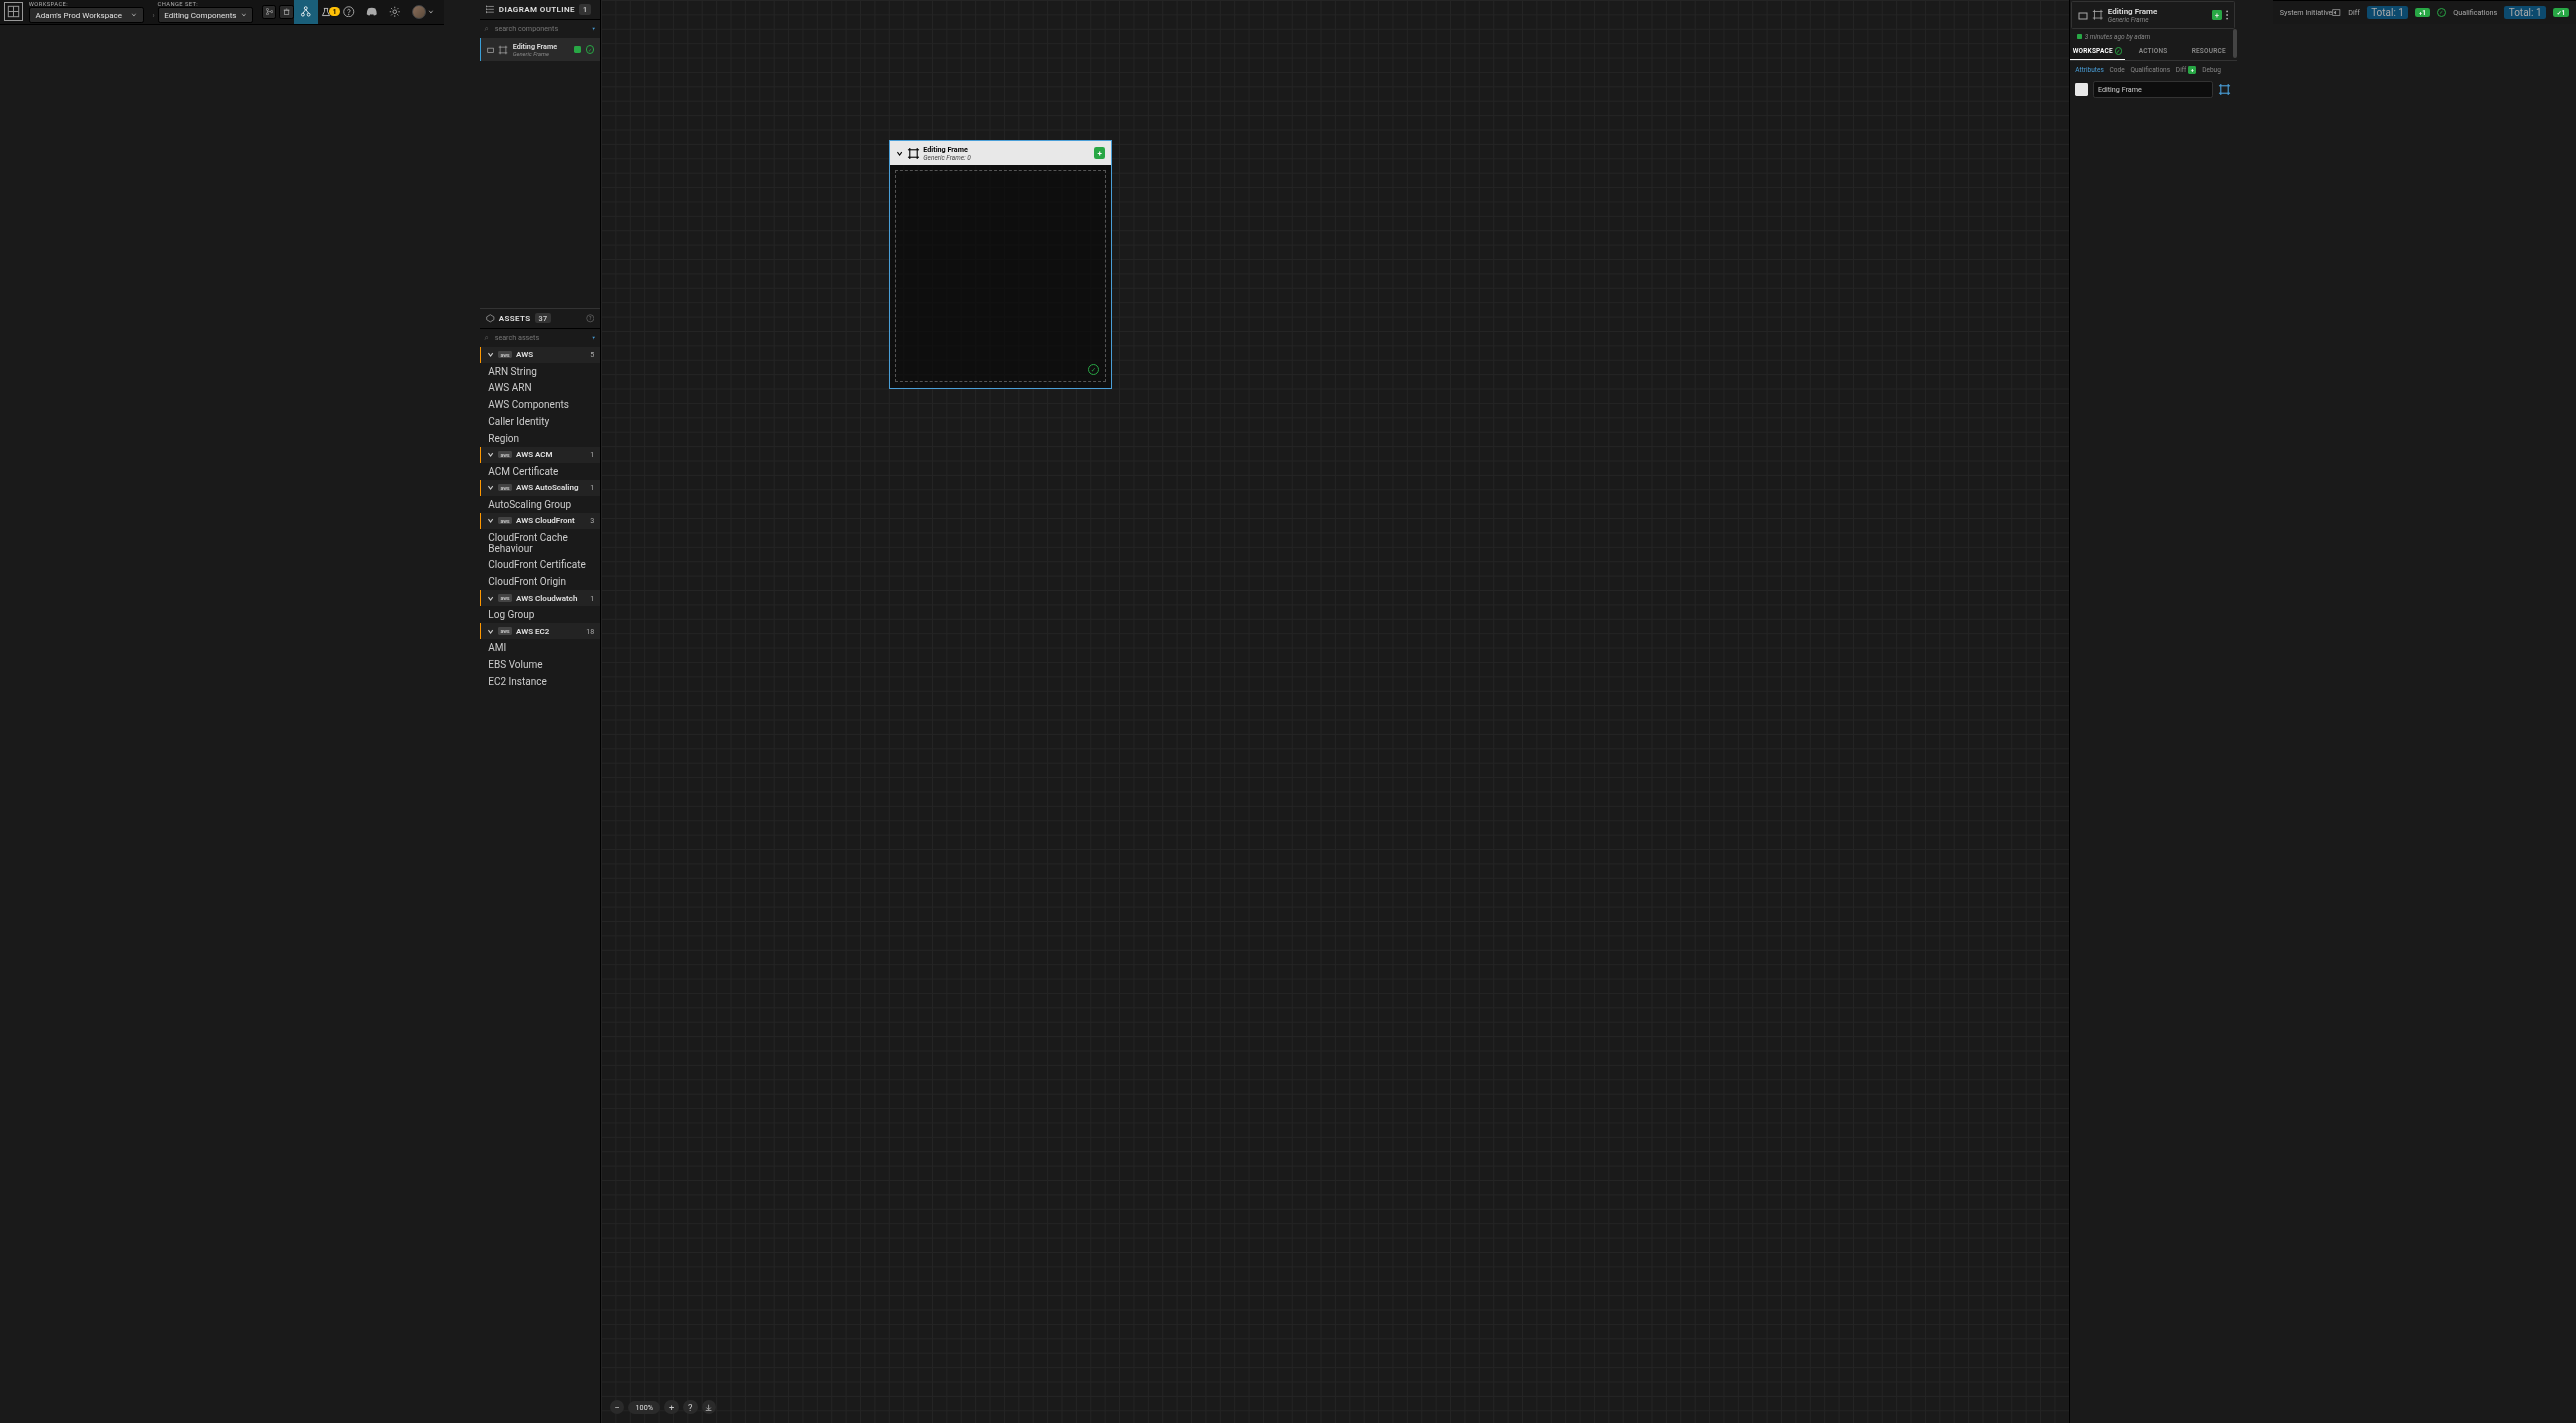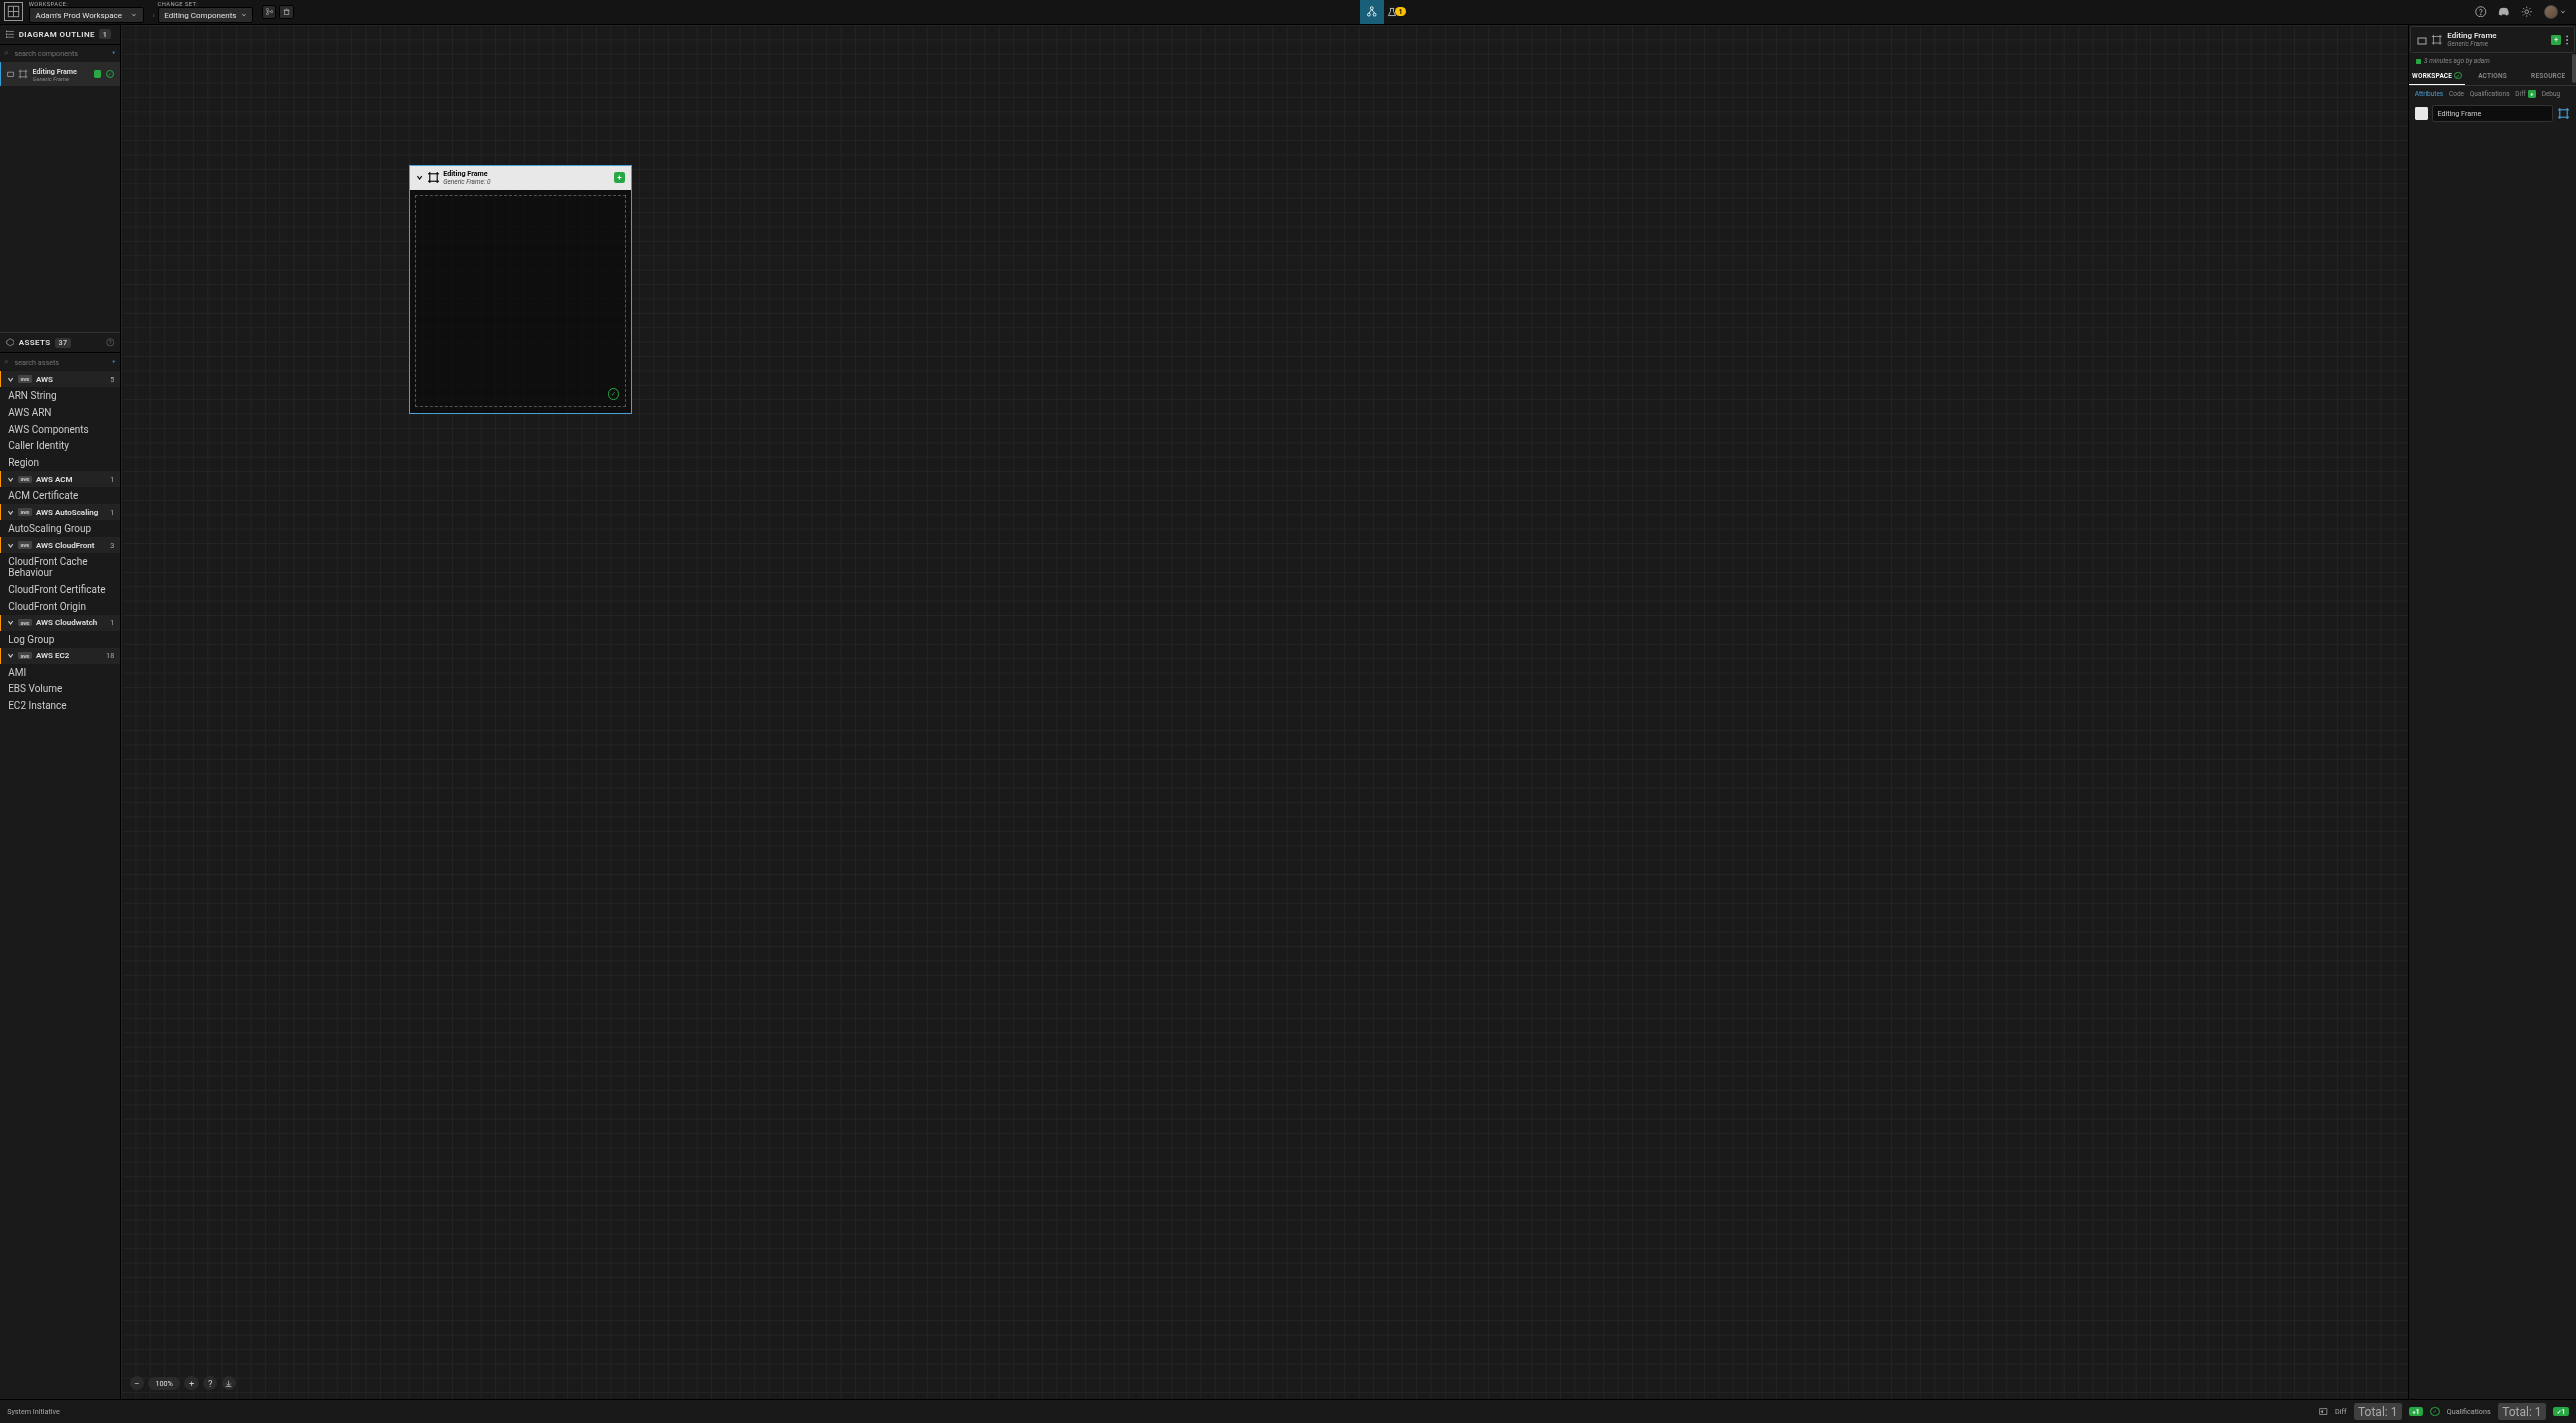--- a/index.html
+++ b/index.html
@@ -1,17 +1,17 @@
 <!DOCTYPE html>
 <html style="font-size:11.5px"><head>
 <meta charset="utf-8">
 <style>
 * { margin: 0; padding: 0; box-sizing: border-box; font-family: -apple-system, BlinkMacSystemFont, "Segoe UI", Roboto, sans-serif; }
 html, body { width: 100%; height: 100%; background: #1a1a1a; color: #e0e0e0; overflow: hidden; }
-.app { display: flex; flex-direction: column; height: 100vh; }
+.app { display: flex; flex-direction: row; height: 100vh; gap: 36px; }
 
 
 .topbar { height: 24.5px; background: #141414; display: flex; align-items: center; padding: 0 4.3px; border-bottom: 0.7px solid #000; }
 .logo { width: 18.7px; height: 18.7px; border: 1.4px solid #999; display: flex; align-items: center; justify-content: center; margin-right: 5.8px; cursor: pointer; }
 .logo svg { width: 13px; height: 13px; }
 .header-group { display: flex; flex-direction: column; margin-right: 5.8px; }
 .header-label { font-size: 5.8px; color: #aaa; letter-spacing: 0.4px; margin-bottom: 0.7px; }
 .dropdown { background: #2a2a2a; border: 0.7px solid #000; border-radius: 2.2px; padding: 2.2px 5.8px; font-size: 8px; display: flex; align-items: center; gap: 4.3px; cursor: pointer; min-width: 115px; justify-content: space-between; }
 .chevron-sm { width: 5.8px; height: 5.8px; }
 .arrow-sep { color: #666; font-size: 7.2px; margin: 0 2.9px; align-self: flex-end; margin-bottom: 3.6px; }
@@ -87,21 +87,21 @@
 .rp-name-row { display: flex; align-items: center; padding: 2.9px 5.8px; gap: 4.3px; }
 .color-swatch { width: 13px; height: 13px; background: #e8e8e8; border-radius: 1.4px; cursor: pointer; }
 .name-input { flex: 1; background: #0d0d0d; border: 0.7px solid #333; border-radius: 2.2px; padding: 2.9px 4.3px; font-size: 7.2px; color: #ccc; }
 .frame-type-icon { width: 13px; height: 13px; color: #4a9fd8; }
 
 .scroll-handle { position: absolute; right: 0; top: 29px; width: 3.6px; height: 29px; background: #444; border-radius: 2.2px; }
 
 
 .footer { height: 24px; background: #181818; display: flex; align-items: center; padding: 0 7.2px; font-size: 7.2px; color: #aaa; border-top: 0.7px solid #000; }
 .footer-right { margin-left: auto; display: flex; align-items: center; gap: 7.2px; }
-.footer-pill { background: #404040; padding: 1.4px 4.3px; border-radius: 2.2px; font-size: 12px; display: flex; align-items: flex-end; gap: 2.9px; }
+.footer-pill { background: #0c4a6e; padding: 1.4px 4.3px; border-radius: 2.2px; font-size: 10px; display: flex; align-items: flex-end; gap: 2.9px; }
 .green-pill { background: #28a745; color: #fff; padding: 0.7px 3.6px; border-radius: 2.2px; font-size: 6.5px; font-weight: bold; }
 
 svg { display: block; }
 </style>
 </head>
 <body>
 
 <div class="app">
 
   <div class="topbar">

